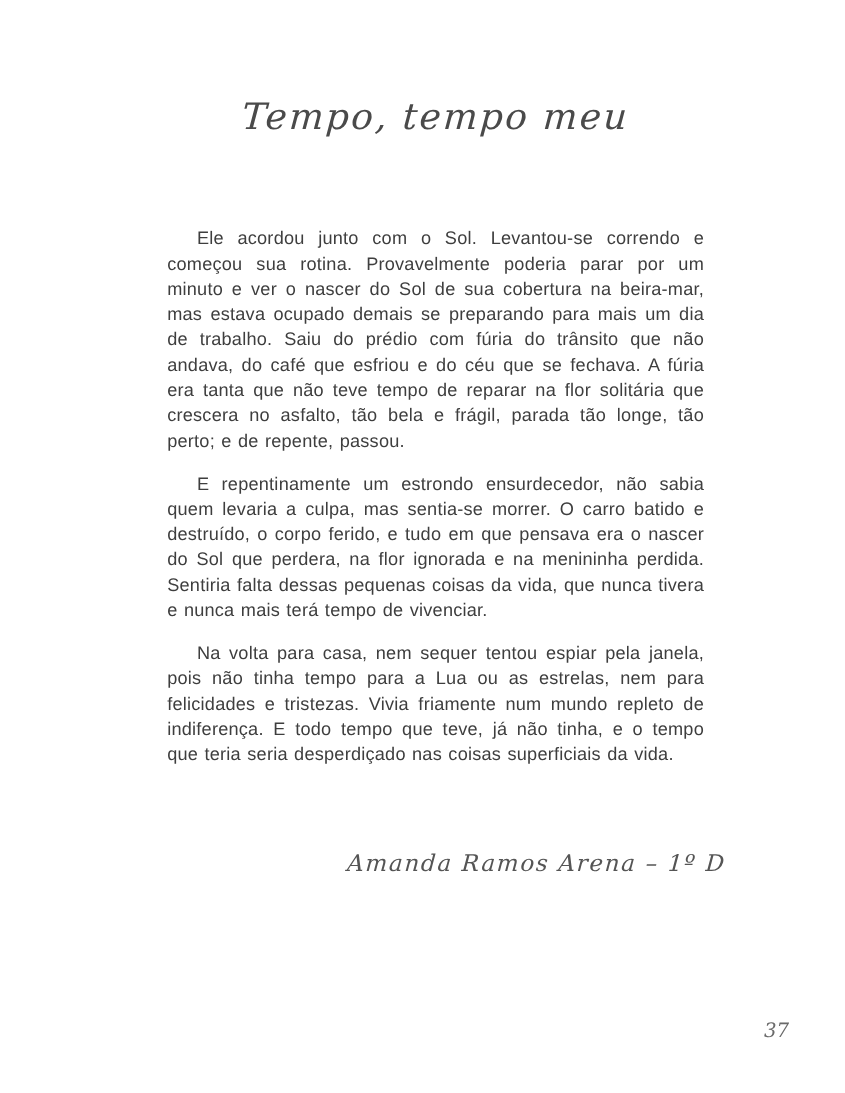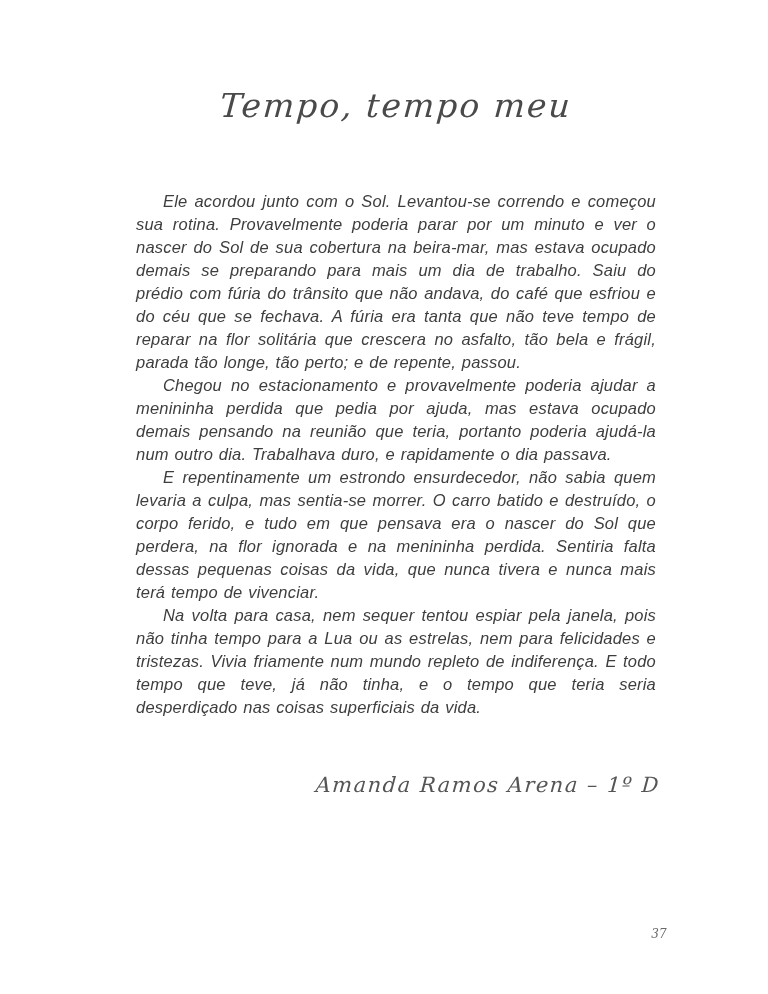--- a/index.html
+++ b/index.html
@@ -36,58 +36,56 @@
     width: 520px;
     color: #3e3e3e;
     font-size: 16.5px;
     line-height: 23px;
     text-align: justify;
     letter-spacing: 0.2px;
     word-spacing: 1px;
   }
   .text-block p {
     text-indent: 27px;
-    margin: 0;
-    font-style: italic;
+    margin: 16px;
   }
   .signature {
     position: absolute;
     top: 773px;
     left: 136px;
     width: 524px;
     text-align: right;
     font-family: "DejaVu Serif", serif;
     font-style: italic;
     font-size: 21px;
     letter-spacing: 1.5px;
     color: #555555;
     transform: skewX(-4deg);
   }
   .page-number {
     position: absolute;
     top: 927px;
-    left: 629px;
+    left: 676px;
     width: 60px;
     text-align: center;
     font-family: "DejaVu Serif", serif;
     font-style: italic;
-    font-size: 12px;
+    font-size: 18px;
     color: #6a6a6a;
   }
 </style>
 </head>
 <body>
 
 <div class="page">
 
   <div class="doc-title">Tempo, tempo meu</div>
 
   <div class="text-block">
     <p>Ele acordou junto com o Sol. Levantou-se correndo e começou sua rotina. Provavelmente poderia parar por um minuto e ver o nascer do Sol de sua cobertura na beira-mar, mas estava ocupado demais se preparando para mais um dia de trabalho. Saiu do prédio com fúria do trânsito que não andava, do café que esfriou e do céu que se fechava. A fúria era tanta que não teve tempo de reparar na flor solitária que crescera no asfalto, tão bela e frágil, parada tão longe, tão perto; e de repente, passou.</p>
-    <p>Chegou no estacionamento e provavelmente poderia ajudar a menininha perdida que pedia por ajuda, mas estava ocupado demais pensando na reunião que teria, portanto poderia ajudá-la num outro dia. Trabalhava duro, e rapidamente o dia passava.</p>
     <p>E repentinamente um estrondo ensurdecedor, não sabia quem levaria a culpa, mas sentia-se morrer. O carro batido e destruído, o corpo ferido, e tudo em que pensava era o nascer do Sol que perdera, na flor ignorada e na menininha perdida. Sentiria falta dessas pequenas coisas da vida, que nunca tivera e nunca mais terá tempo de vivenciar.</p>
     <p>Na volta para casa, nem sequer tentou espiar pela janela, pois não tinha tempo para a Lua ou as estrelas, nem para felicidades e tristezas. Vivia friamente num mundo repleto de indiferença. E todo tempo que teve, já não tinha, e o tempo que teria seria desperdiçado nas coisas superficiais da vida.</p>
   </div>
 
   <div class="signature">Amanda Ramos Arena – 1º D</div>
 
   <div class="page-number">37</div>
 
 </div>
 

